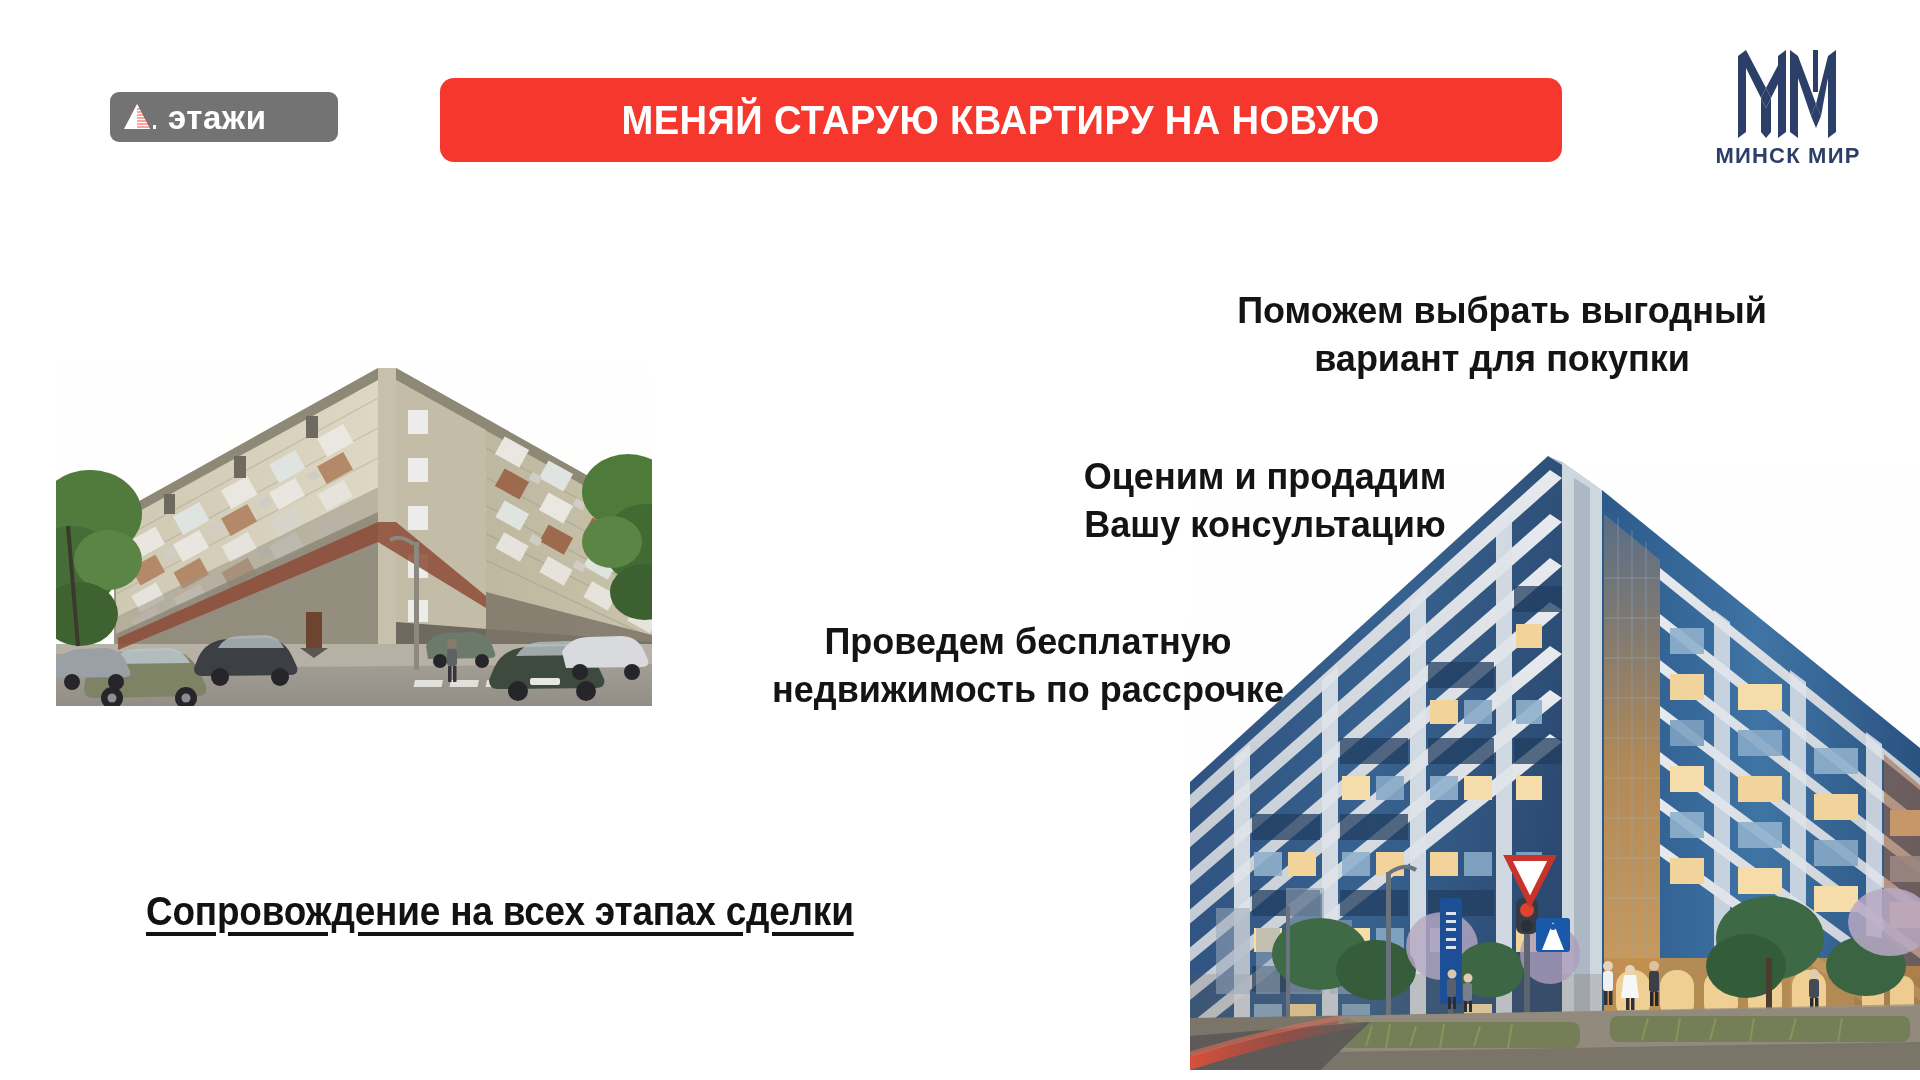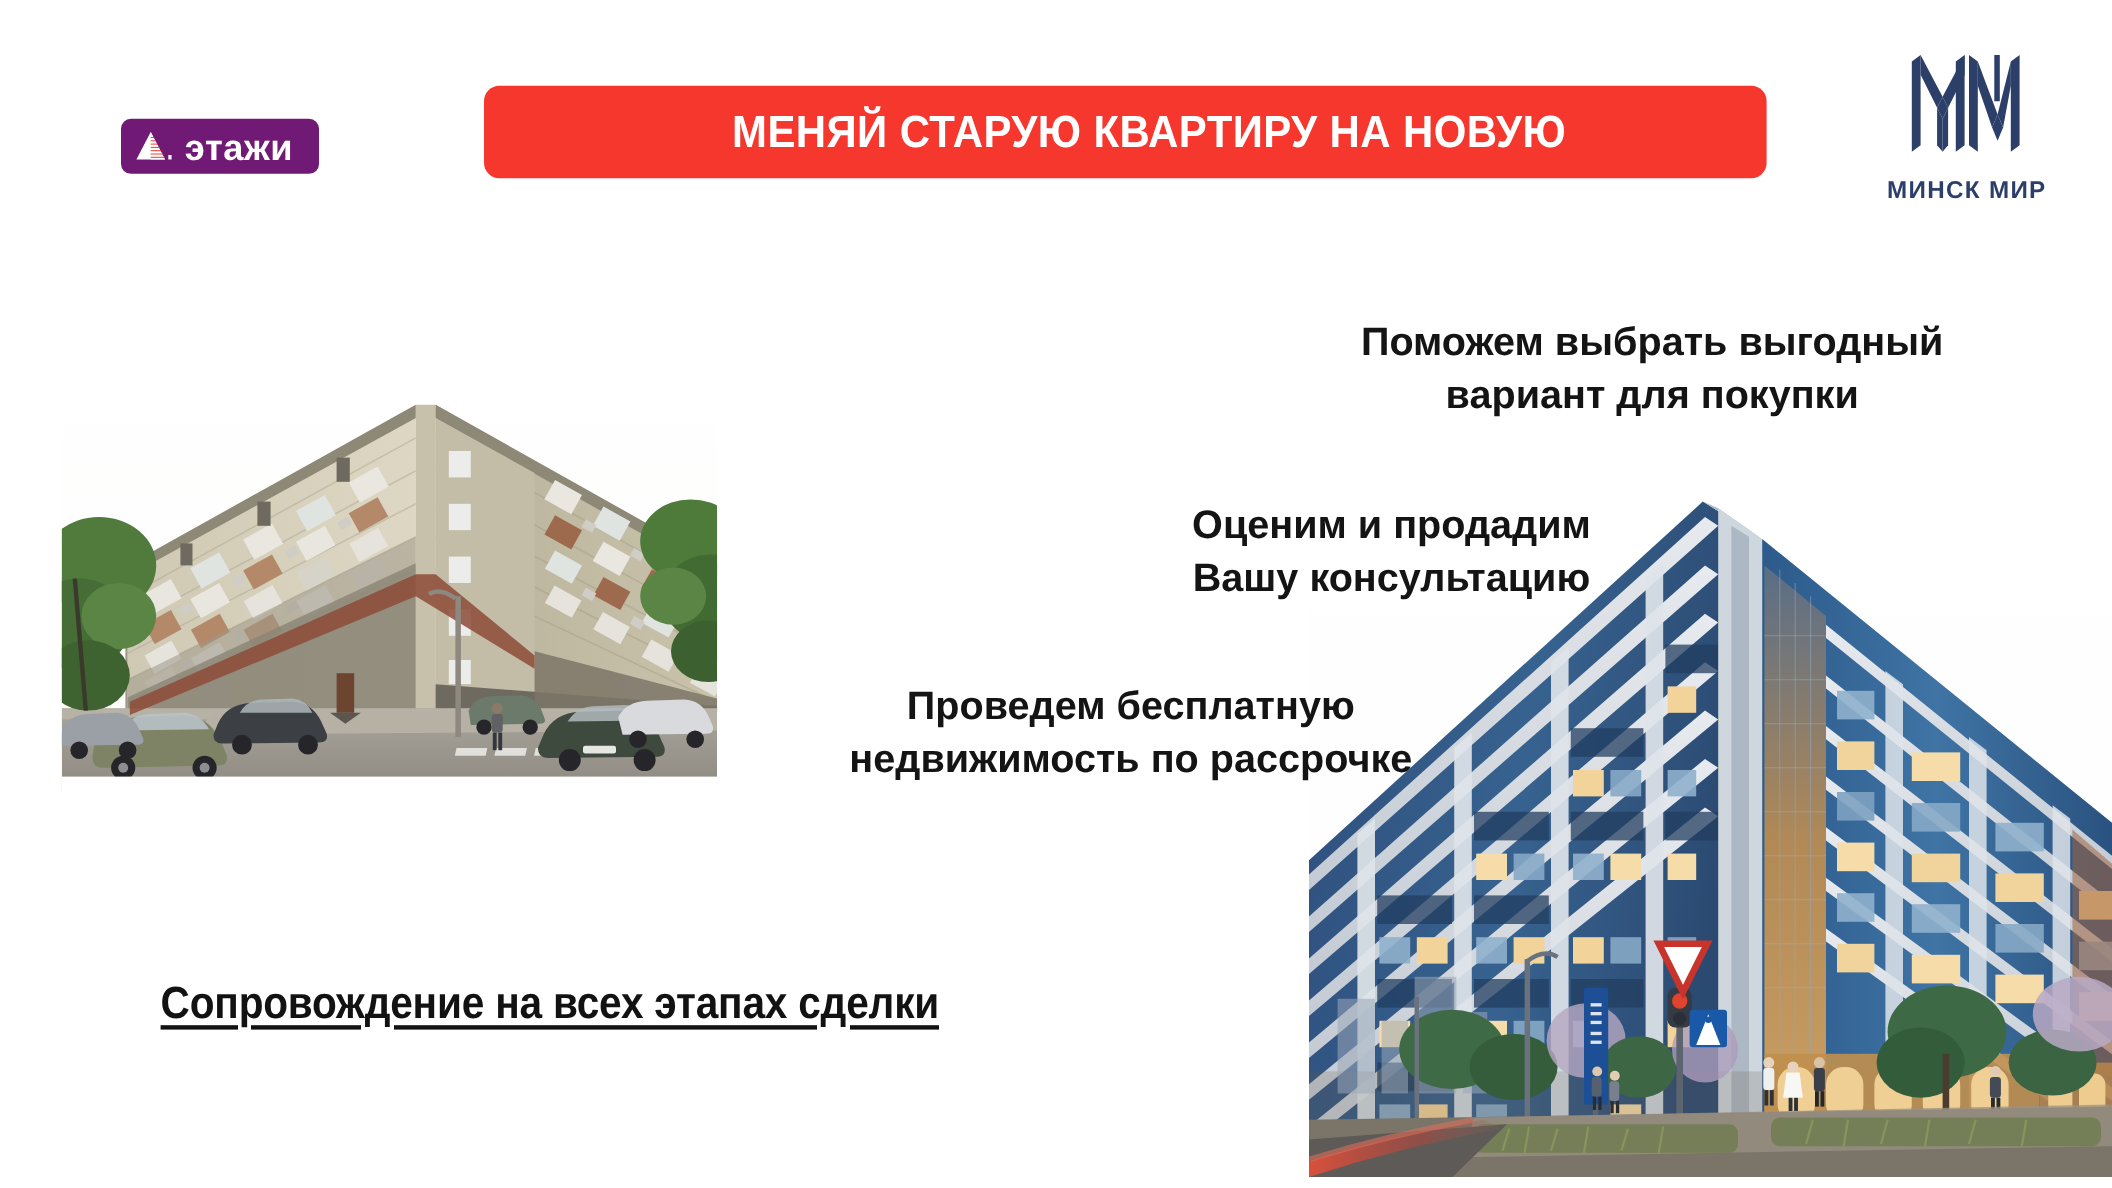--- a/index.html
+++ b/index.html
@@ -14,29 +14,28 @@
     overflow: hidden;
     font-family: "Liberation Sans", sans-serif;
     -webkit-font-smoothing: antialiased;
   }
 
   
   .etazhi-logo {
     position: absolute;
     left: 110px;
     top: 92px;
-    width: 180px;
+    width: 228px;
     height: 50px;
-    background: #701a75;
+    background: #737373;
     border-radius: 9px;
     display: flex;
     align-items: center;
     padding-left: 13px;
     box-sizing: border-box;
-    margin-top: 16px;
   }
   .etazhi-mark {
     width: 38px;
     height: 30px;
     flex: 0 0 auto;
     margin-right: 7px;
     margin-top: 2px;
   }
   .etazhi-word {
     color: #ffffff;
@@ -51,21 +50,20 @@
     position: absolute;
     left: 440px;
     top: 78px;
     width: 1122px;
     height: 84px;
     background: #F5372E;
     border-radius: 14px;
     display: flex;
     align-items: center;
     justify-content: center;
-    padding-left: 44px;
   }
   .headline-text {
     color: #ffffff;
     font-size: 41px;
     font-weight: 700;
     letter-spacing: 0.4px;
     transform: scaleX(0.93);
     white-space: nowrap;
     font-family: "Liberation Sans", sans-serif;
   }
@@ -77,21 +75,21 @@
     width: 160px;
     height: 122px;
   }
   .mm-monogram { display: block; margin: 0 auto; }
   .mm-caption {
     text-align: center;
     color: #2C3F69;
     font-size: 22px;
     font-weight: 700;
     letter-spacing: 1.2px;
-    margin-top: 20px;
+    margin-top: 3px;
     font-family: "Liberation Sans", sans-serif;
   }
 
   
   .photo-old {
     position: absolute;
     left: 56px;
     top: 346px;
     width: 596px;
     height: 374px;

